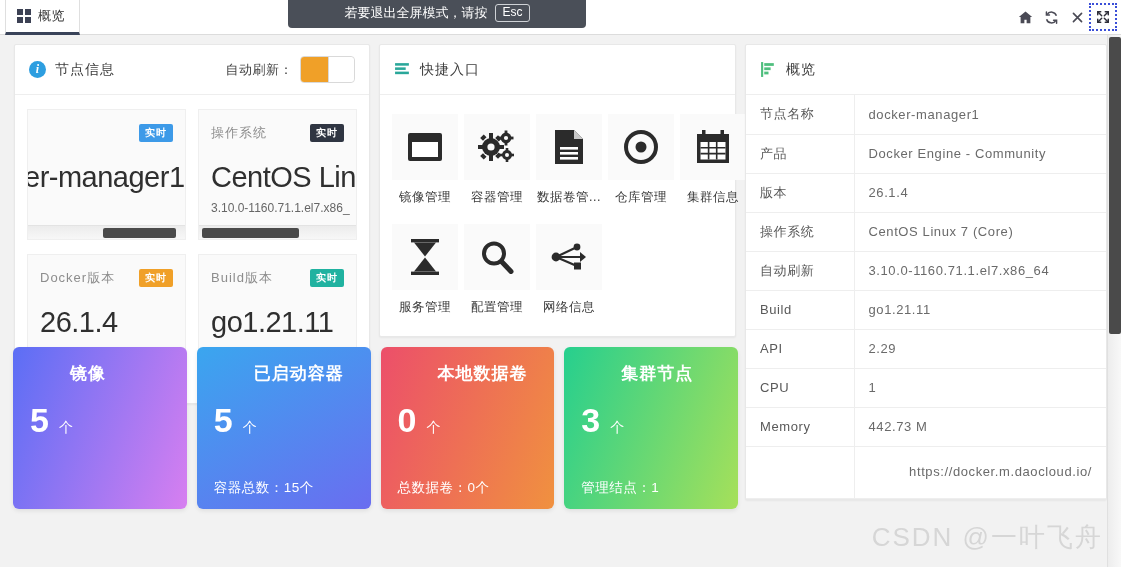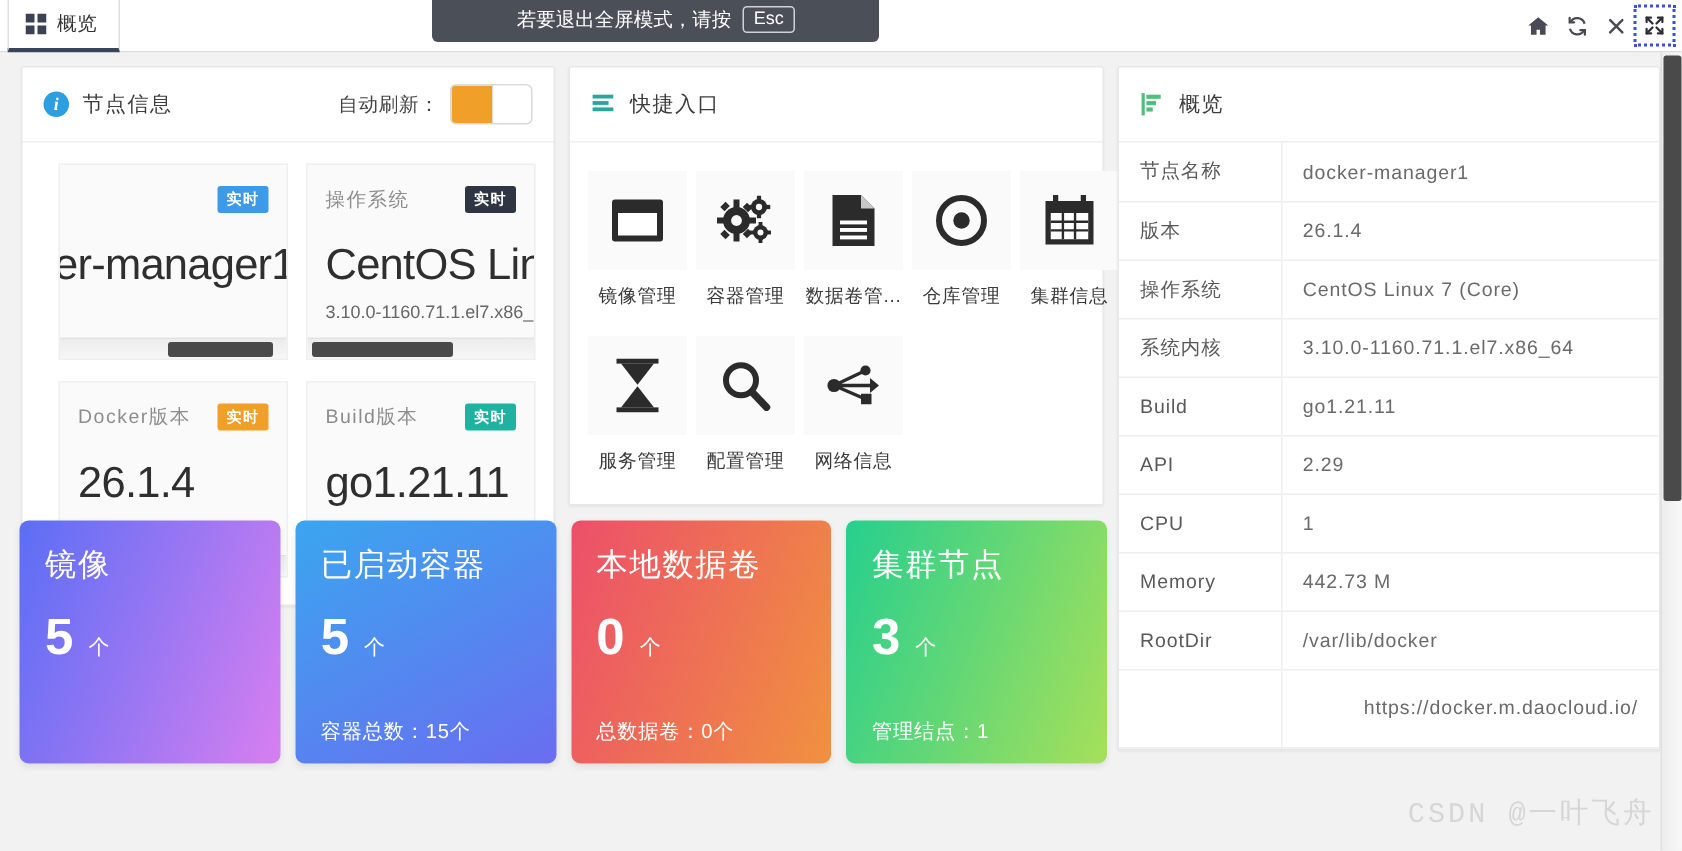--- a/index.html
+++ b/index.html
@@ -106,21 +106,21 @@
     position: absolute; right: 0; top: 0;
     width: 26px; height: 100%;
     background: #fff; border-left: 1px solid #d9d9d9;
     border-radius: 0 4px 4px 0;
   }
 
   
   .col-left { width: 356px; }
   .metric-grid {
     display: grid; grid-template-columns: 1fr 1fr;
-    gap: 14px 12px; padding: 14px 12px 18px; margin-left: 12px;
+    gap: 14px 12px; padding: 14px 12px 18px;
   }
   .metric {
     background: #fafafa;
     border: 1px solid #efefef;
     height: 131px;
     padding: 13px 12px 0;
     position: relative;
     overflow: hidden;
   }
   .metric-top {
@@ -194,21 +194,21 @@
     display: flex; gap: 10px;
     margin-top: 10px; width: 725px;
   }
   .stat {
     width: 176px; height: 162px;
     border-radius: 6px;
     padding: 15px 0 0 17px;
     color: #fff; position: relative;
     box-shadow: 0 2px 4px rgba(0,0,0,.08);
   }
-  .stat-title { font-size: 21px; letter-spacing: 1px; font-weight: 400; }
+  .stat-title { font-size: 17px; letter-spacing: 1px; font-weight: 700; margin-left: 40px; }
   .stat-num {
     font-size: 34px; font-weight: bold; margin-top: 16px;
     display: flex; align-items: baseline; gap: 10px;
   }
   .stat-num .unit { font-size: 14px; font-weight: normal; }
   .stat-foot {
     position: absolute; left: 17px; bottom: 12px;
     font-size: 13.5px; letter-spacing: .5px; white-space: nowrap;
   }
 
@@ -221,23 +221,23 @@
   }
   .vscroll .vthumb {
     position: absolute; left: 1px; top: 2px;
     width: 12px; height: 297px;
     background: #4a4a4a; border-radius: 2px;
   }
 
   
   .watermark {
     position: absolute; right: 18px; bottom: 12px;
-    font-size: 19px; color: rgba(150,150,150,.30);
+    font-size: 26px; color: rgba(150,150,150,.30);
     letter-spacing: 2px; pointer-events: none;
-    font-family: Liberation Mono, monospace;
+    font-family: Liberation Sans, sans-serif;
     white-space: nowrap; z-index: 30;
   }
 </style>
 </head>
 <body>
 
 <div class="topbar">
   <div class="tab">
     <svg class="win-icon" viewBox="0 0 14 14">
       <rect x="0" y="0" width="6" height="6" fill="#3c4154"></rect>
@@ -527,50 +527,50 @@
           </svg>
           <span class="panel-title">概览</span>
         </div>
         <table class="ovtable">
           <tbody>
             <tr>
               <td class="k">节点名称</td>
               <td class="v">docker-manager1</td>
             </tr>
             <tr>
+              <td class="k">产品</td>
+              <td class="v">Docker Engine - Community</td>
+            </tr>
+            <tr>
               <td class="k">版本</td>
               <td class="v">26.1.4</td>
             </tr>
             <tr>
               <td class="k">操作系统</td>
               <td class="v">CentOS Linux 7 (Core)</td>
             </tr>
             <tr>
-              <td class="k">系统内核</td>
+              <td class="k">自动刷新</td>
               <td class="v">3.10.0-1160.71.1.el7.x86_64</td>
             </tr>
             <tr>
               <td class="k">Build</td>
               <td class="v">go1.21.11</td>
             </tr>
             <tr>
               <td class="k">API</td>
               <td class="v">2.29</td>
             </tr>
             <tr>
               <td class="k">CPU</td>
               <td class="v">1</td>
             </tr>
             <tr>
               <td class="k">Memory</td>
               <td class="v">442.73 M</td>
-            </tr>
-            <tr>
-              <td class="k">RootDir</td>
-              <td class="v">/var/lib/docker</td>
             </tr>
             <tr class="tall">
               <td class="k"></td>
               <td class="v">
                 <div class="urlwrap">https://docker.m.daocloud.io/</div>
               </td>
             </tr>
           </tbody>
         </table>
       </div>

